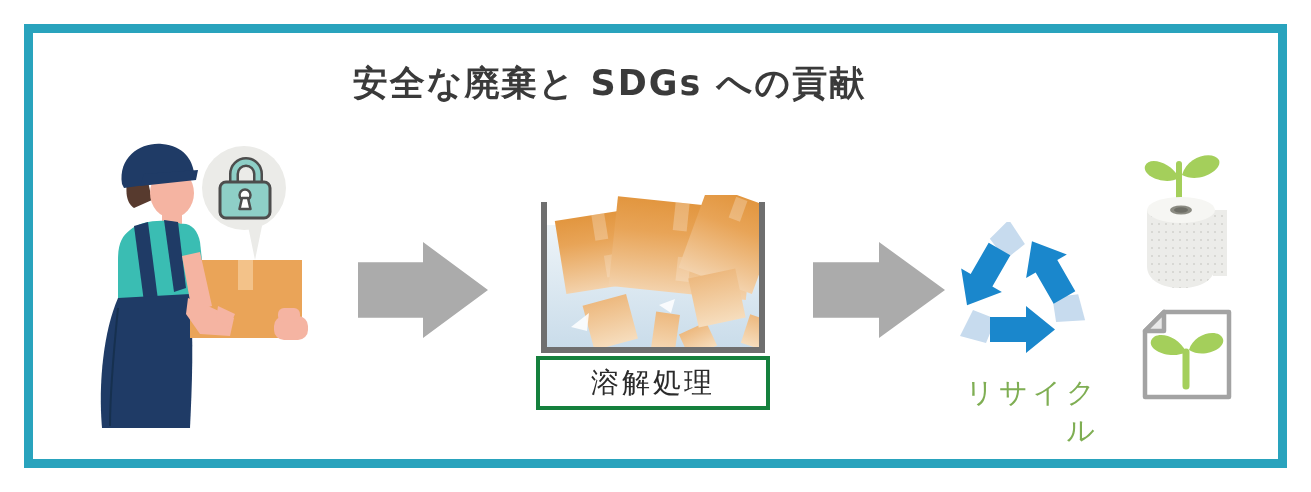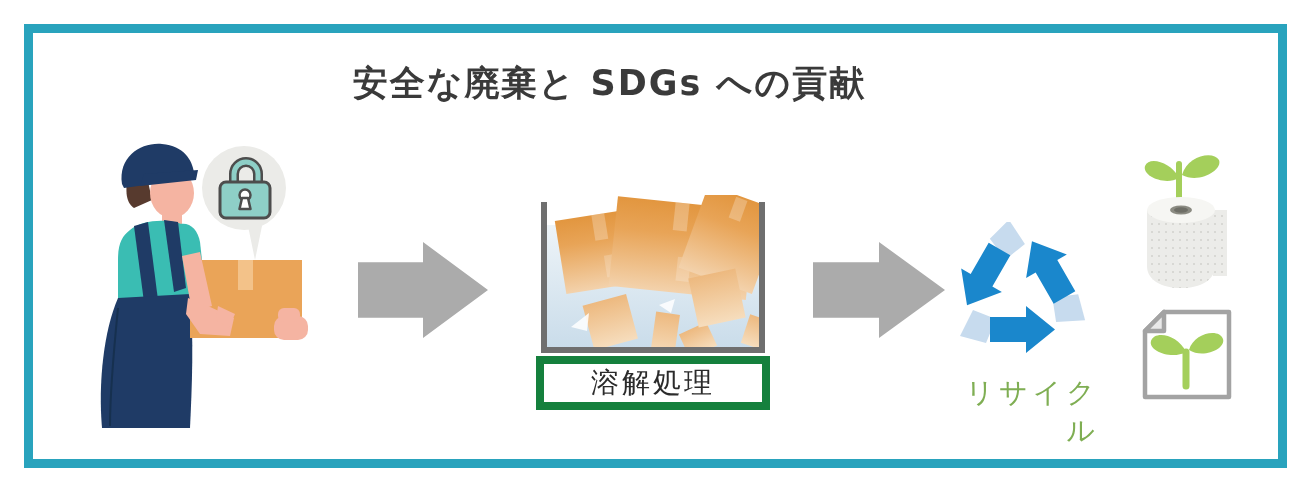--- a/index.html
+++ b/index.html
@@ -8,21 +8,21 @@
   .frame{position:absolute;left:24px;top:24px;right:24px;bottom:24px;border:9px solid #29a3bd;pointer-events:none;}
   .title{position:absolute;left:0;top:60px;width:100%;box-sizing:border-box;padding-right:92px;
          text-align:center;font-size:35px;font-weight:bold;color:#3a3a3a;letter-spacing:2px;}
   .abs{position:absolute;}
   .arrow{position:absolute;background:#ababab;
          clip-path:polygon(0 21%,50% 21%,50% 0,100% 50%,50% 100%,50% 79%,0 79%);}
   .arrow1{left:358px;top:242px;width:130px;height:96px;}
   .arrow2{left:813px;top:242px;width:132px;height:96px;}
   .tank-svg{left:533px;top:195px;}
   .tank-label{position:absolute;left:536px;top:356px;width:234px;height:54px;background:#ffffff;
-              border:8px solid #15803d;box-sizing:border-box;display:flex;align-items:center;justify-content:center;
+              border:4px solid #15803d;box-sizing:border-box;display:flex;align-items:center;justify-content:center;
               font-size:28px;color:#2b2b2b;letter-spacing:3px;font-weight:500;}
   .recycle-svg{left:950px;top:222px;}
   .recycle-label{position:absolute;left:936px;top:374px;width:164px;text-align:right;
                  font-size:28px;color:#7fae53;letter-spacing:5px;}
   .person-svg{left:88px;top:138px;}
   .roll-svg{left:1135px;top:148px;}
   .paper-svg{left:1138px;top:308px;}
 </style>
 </head>
 <body>

